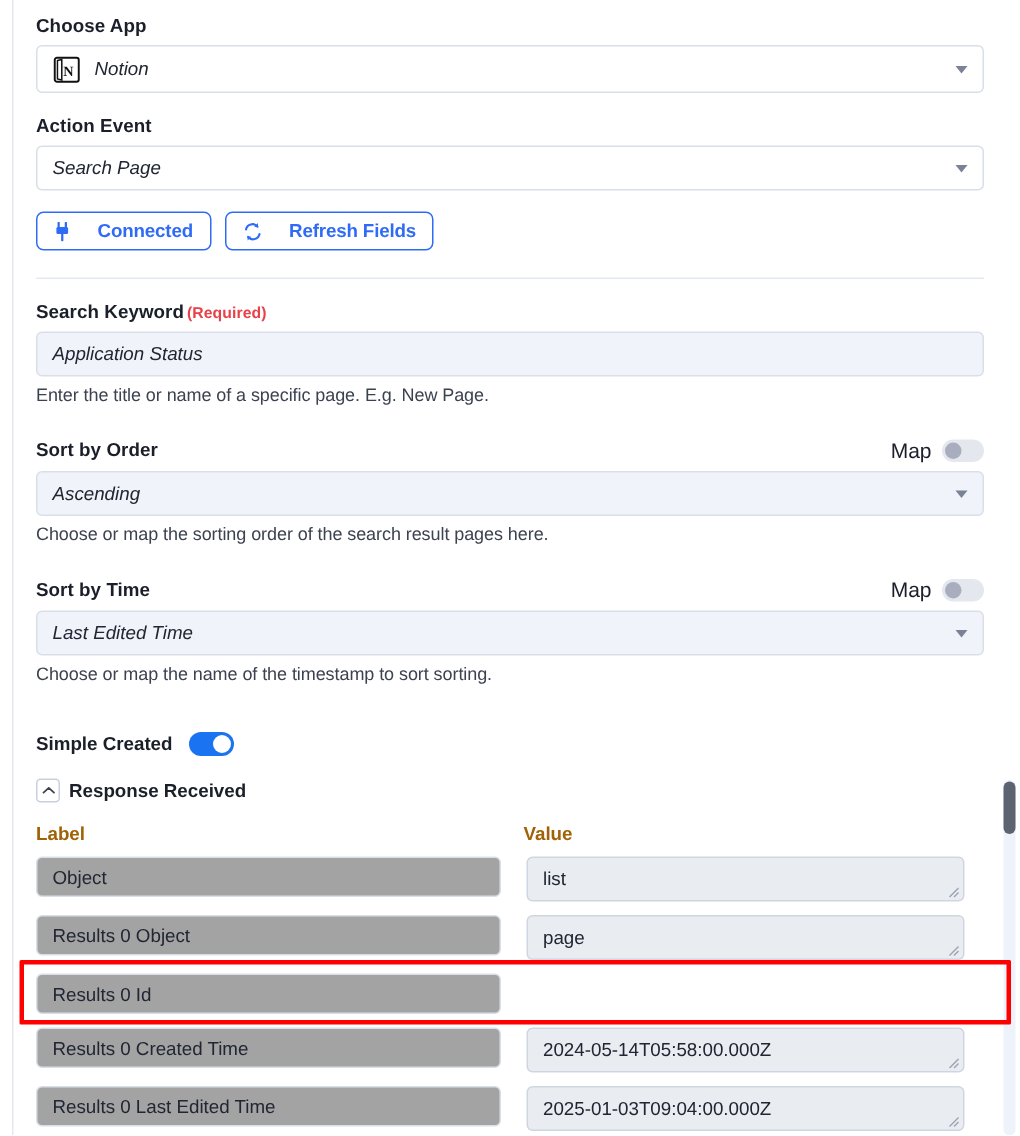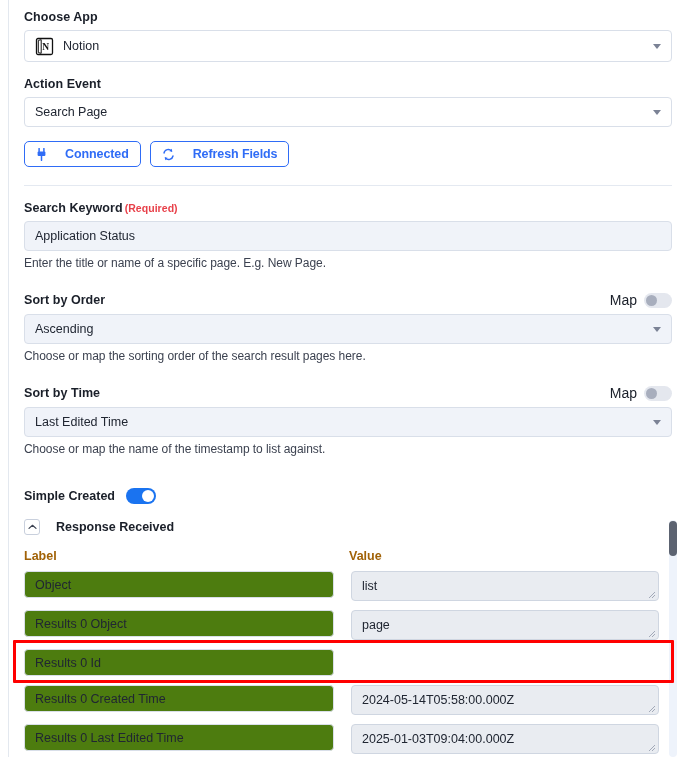--- a/index.html
+++ b/index.html
@@ -20,21 +20,21 @@
   
   .left-rail {
     position: absolute;
     left: 8px; top: 0;
     width: 1px; height: 757px;
     background: #e3e8ef;
   }
   .content {
     position: absolute;
     left: 9px; top: 0; right: 0; bottom: 0;
-    padding: 0 8px 0 15px;
+    padding: 0 24px 0 15px;
   }
 
   .field-label {
     font-size: 12.5px;
     color: #1a1f29;
     font-weight: 600;
     margin: 0 0 6px 0;
     letter-spacing: 0.05px;
   }
   .required {
@@ -67,21 +67,21 @@
   .select-box.white { background: #ffffff; }
   .select-box .caret {
     position: absolute;
     right: 10px; top: 50%;
     width: 0; height: 0;
     margin-top: -2px;
     border-left: 4px solid transparent;
     border-right: 4px solid transparent;
     border-top: 5px solid #7b8295;
   }
-  .select-box .val, .text-box .val { line-height: 1; }
+  .select-box .val, .text-box .val { line-height: 1; font-style: italic; }
 
   
   .app-row { gap: 9px; height: 32px; }
   .notion-icon {
     width: 19px; height: 19px;
     flex: 0 0 19px;
     position: relative;
   }
   .notion-icon svg { display: block; }
 
@@ -159,21 +159,21 @@
   }
   .simple-resp .lbl {
     font-size: 12.5px;
     font-weight: 600;
     color: #1a1f29;
   }
 
   .resp-received {
     display: flex;
     align-items: center;
-    gap: 16px;
+    gap: 6px;
     margin-top: 15px;
   }
   .chev-box {
     width: 16px; height: 16px;
     border: 1px solid #c9d0dd;
     border-radius: 3px;
     background: #ffffff;
     display: flex;
     align-items: center;
     justify-content: center;
@@ -203,21 +203,21 @@
 
   .kv-row {
     display: flex;
     gap: 17px;
     margin-bottom: 9px;
     position: relative;
   }
   .kv-label {
     width: 310px; flex: 0 0 310px;
     height: 27px;
-    background: #4d7c0f;
+    background: #a3a3a3;
     border: 1px solid #d9dfe9;
     border-radius: 4px;
     display: flex;
     align-items: center;
     padding: 0 10px;
     font-size: 12.5px;
     color: #202632;
   }
   .kv-value {
     flex: 1;
@@ -355,21 +355,21 @@
         <span class="map-lbl">Map</span>
         <span class="toggle">
             <span class="knob"></span>
           </span>
       </span>
     </div>
     <div class="select-box">
       <span class="val">Last Edited Time</span>
       <span class="caret"></span>
     </div>
-    <div class="help-text">Choose or map the name of the timestamp to list against.</div>
+    <div class="help-text">Choose or map the name of the timestamp to sort sorting.</div>
 
     <div style="height:32px"></div>
     <div class="simple-resp">
       <span class="lbl">Simple Created</span>
       <span class="toggle toggle-lg on">
           <span class="knob"></span>
         </span>
     </div>
 
     <div class="resp-received">

